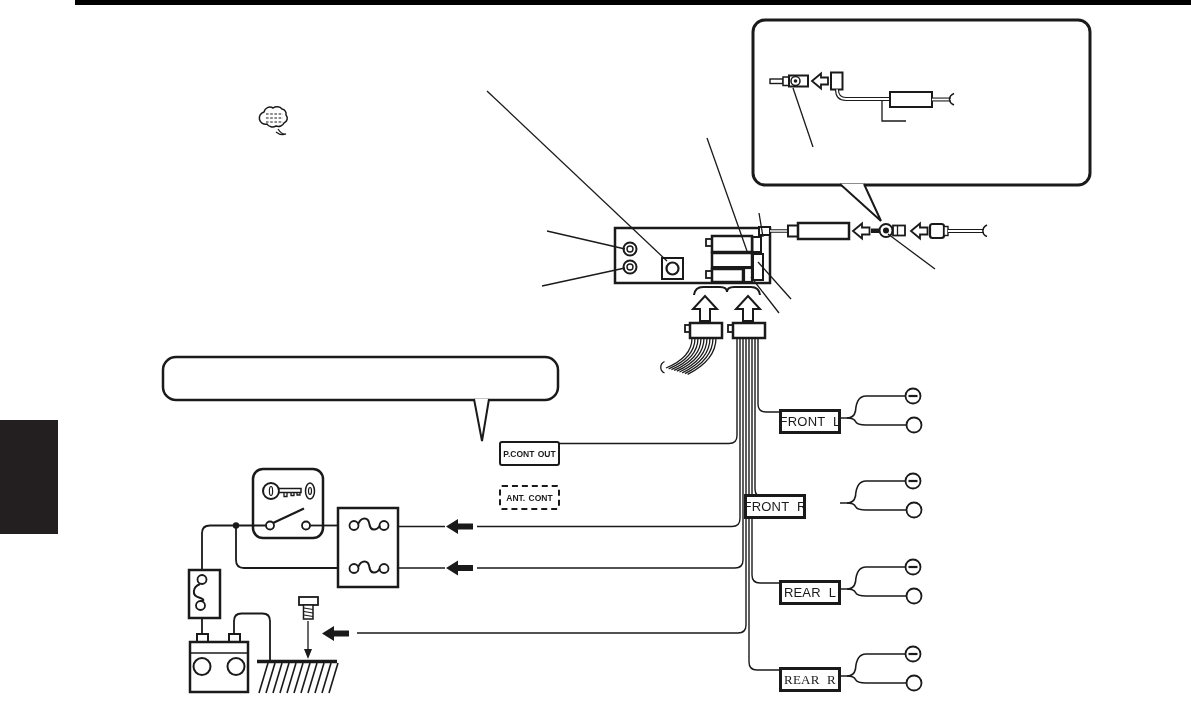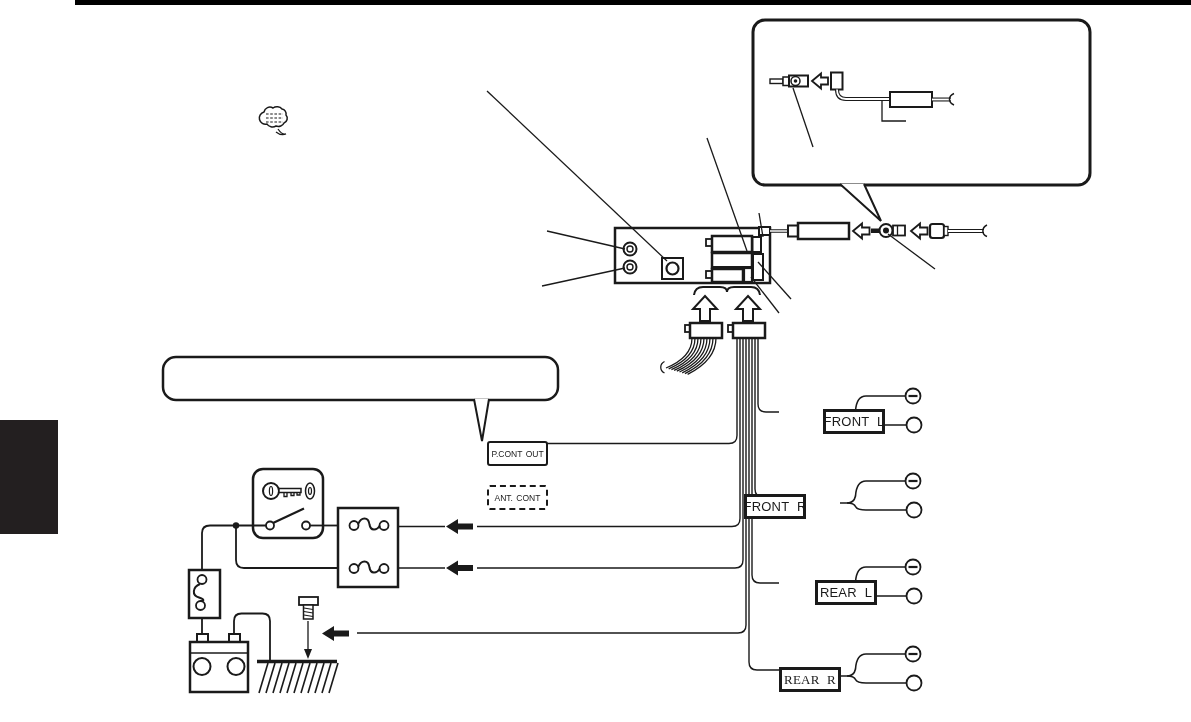--- a/index.html
+++ b/index.html
@@ -5,21 +5,21 @@
   html,body{margin:0;padding:0;background:#fff;}
   .page{position:relative;width:1191px;height:722px;background:var(--bg,#fff);overflow:hidden;
         font-family:"Liberation Sans",sans-serif;}
   .top-bar{position:absolute;left:75px;top:0;width:1116px;height:5px;background:var(--bar,#000);}
   .side-tab{position:absolute;left:0;top:420px;width:58px;height:114px;background:var(--tab,#231f20);}
   svg{position:absolute;left:0;top:0;}
   .lbl{position:absolute;display:flex;align-items:center;justify-content:center;
        box-sizing:border-box;background:#fff;color:#1a1a1a;white-space:pre;}
   .spk{width:62px;height:25px;border:3px solid #1a1a1a;font-size:13px;letter-spacing:.2px;word-spacing:4px;}
   .cont{width:61px;height:25px;border:2px solid #1a1a1a;border-radius:3px;
-        font-size:8.5px;font-weight:normal;letter-spacing:0;word-spacing:1px;}
+        font-size:8.5px;font-weight:bold;letter-spacing:0;word-spacing:1px;margin-left:12px;}
   .cont.dashed{border-style:dashed;border-width:2px;}
 </style>
 </head>
 <body>
 
 <div class="page">
   <div class="top-bar"></div>
   <div class="side-tab"></div>
 
   <svg width="1191" height="722" viewBox="0 0 1191 722" fill="none" stroke="#1a1a1a">
@@ -264,17 +264,17 @@
         <line x1="324" y1="663" x2="315" y2="693"></line>
           <line x1="331" y1="663" x2="322" y2="693"></line>
         <line x1="338" y1="663" x2="329" y2="693"></line>
       </g>
     </g>
   </svg>
 
   <div class="lbl cont" style="left:487px;top:441px;">P.CONT OUT</div>
   <div class="lbl cont dashed" style="left:487px;top:485px;">ANT. CONT</div>
 
-  <div class="lbl spk" style="left:779px;top:409px;margin-left:44px;">FRONT L</div>
+  <div class="lbl spk" style="left:779px;top:409px;">FRONT L</div>
   <div class="lbl spk" style="left:744px;top:494px;">FRONT R</div>
-  <div class="lbl spk" style="left:779px;top:580px;margin-left:36px;">REAR L</div>
+  <div class="lbl spk" style="left:779px;top:580px;">REAR L</div>
   <div class="lbl spk" style="left:779px;top:667px;font-family:Liberation Serif, serif;">REAR R</div>
 </div>
 
 </body></html>

